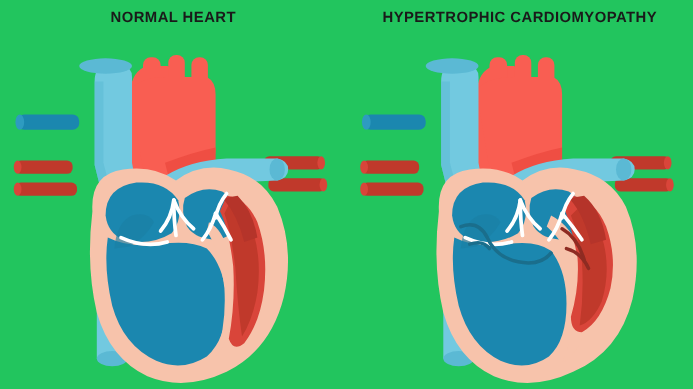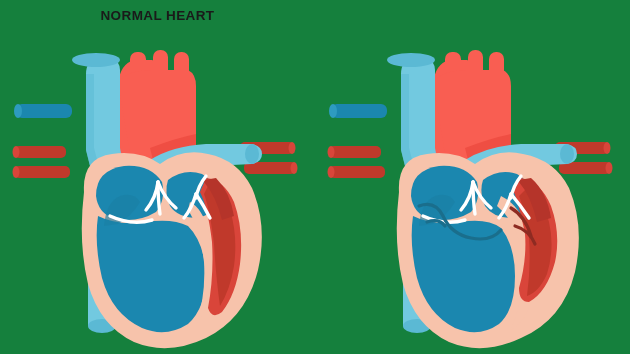--- a/index.html
+++ b/index.html
@@ -1,18 +1,18 @@
 <!DOCTYPE html>
 <html><head>
 <meta charset="utf-8">
 <style>
   html,body{margin:0;padding:0;background:#ffffff;}
   body{width:630px;height:354px;overflow:hidden;
        font-family:"Liberation Sans",sans-serif;}
-  #stage{position:relative;width:630px;height:354px;background:#15803d;}
+  #stage{position:relative;width:630px;height:354px;background:#22c55e;}
   .panel{position:absolute;top:0;height:354px;width:315px;}
   .panel.left{left:0;}
   .panel.right{left:315px;}
   .title{position:absolute;top:8px;left:0;width:100%;text-align:center;
          font-size:13.5px;font-weight:bold;color:#1a1a1a;letter-spacing:.4px;
          font-family:"Liberation Sans",sans-serif;white-space:nowrap;}
   .heart-svg{position:absolute;top:30px;left:0;width:315px;height:324px;display:block;}
 </style>
 </head>
 <body>
@@ -101,20 +101,21 @@
         <path d="M158 152 Q158 170 160 184"></path>
         <path d="M110 186 Q132 196 152 190"></path>
         <path d="M196 164 Q192 178 184 188"></path>
         <path d="M196 164 Q204 176 210 188"></path>
         <path d="M206 146 Q198 156 196 168"></path>
       </g>
     </svg>
   </div>
 
   <div class="panel right">
+    <div class="title">HYPERTROPHIC CARDIOMYOPATHY</div>
 
     <svg class="heart-svg" viewBox="0 0 315 324" xmlns="http://www.w3.org/2000/svg">
 
       <g>
         <rect x="14" y="116" width="52" height="12" rx="5" fill="#c0392b"></rect>
         <ellipse cx="16" cy="122" rx="3.5" ry="6" fill="#d9453a"></ellipse>
         <rect x="14" y="136" width="56" height="12" rx="5" fill="#c0392b"></rect>
         <ellipse cx="16" cy="142" rx="3.5" ry="6" fill="#d9453a"></ellipse>
       </g>
 

